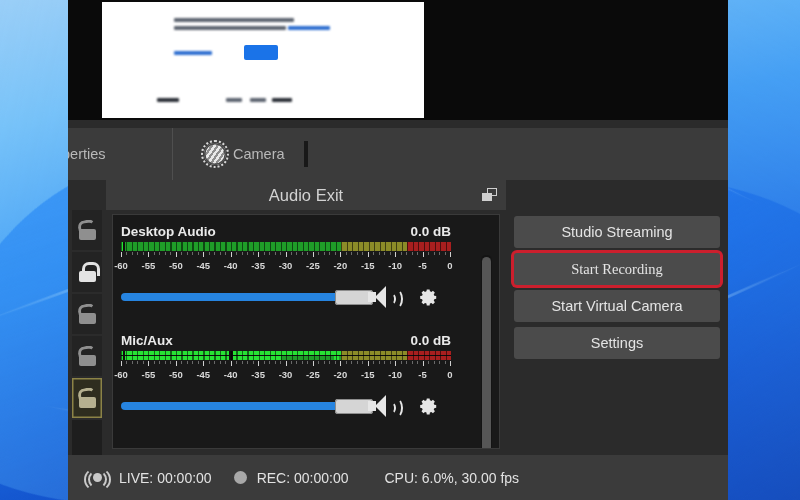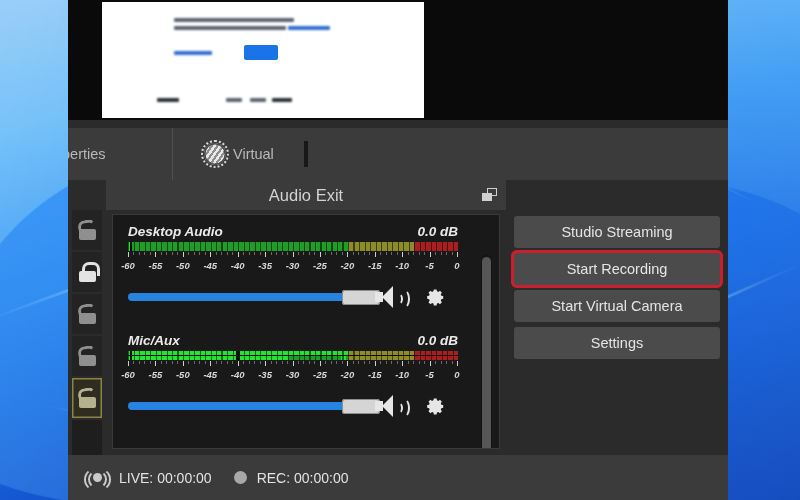--- a/index.html
+++ b/index.html
@@ -94,21 +94,21 @@
   .popicon .pb{position:absolute;width:10px;height:8px;box-sizing:border-box;
       border:1.6px solid #cfcfcf;background:#3b3b3b;}
   .popicon .pb1{right:0;top:0;}
   .popicon .pb2{left:0;bottom:0;background:#cfcfcf;border-color:#cfcfcf;}
   .title-pop{position:absolute;right:9px;top:8px;}
 
   
   .mixer{left:38px;top:180px;width:400px;height:275px;}
   .mixer-body{position:absolute;left:6px;top:34px;width:388px;height:235px;
       background:#191919;border:1px solid #3a3a3a;box-sizing:border-box;overflow:hidden;}
-  .track{position:absolute;left:15px;width:330px;font-style:italic;}
+  .track{position:absolute;left:8px;width:330px;}
   .tr-head{display:flex;justify-content:space-between;align-items:baseline;
       color:#eaeaea;font-size:13.5px;font-weight:bold;margin-bottom:3px;}
   .tr-db{font-size:13.5px;font-weight:bold;color:#eaeaea;}
   .meter{position:relative;width:330px;height:9px;background:#0d0d0d;margin-bottom:1px;}
   .meter .seg{position:absolute;top:0;height:9px;}
   .meter.two .seg{height:4px;}
   .meter.two .seg.lo{top:0;}
   .meter.two .seg.hi{top:5px;}
   .mgrid{position:absolute;left:0;top:0;width:330px;height:9px;
      background-image:repeating-linear-gradient(90deg,rgba(0,0,0,.55) 0 1px,rgba(0,0,0,0) 1px 5.5px);}
@@ -134,21 +134,21 @@
   .gear{position:relative;width:26px;height:26px;margin-left:13px;}
   .mixer-scroll{position:absolute;right:7px;top:40px;width:11px;height:222px;background:#141414;border-radius:5px;}
   .mixer-scroll i{position:absolute;left:1px;top:2px;width:9px;height:214px;background:#565656;border-radius:5px;display:block;}
 
   
   .controls{left:438px;top:180px;width:222px;height:275px;}
   .ctl-list{position:absolute;left:8px;top:36px;width:206px;}
   .ctl-btn{height:32px;margin-bottom:5px;background:#4b4b4b;border-radius:3px;
       display:flex;align-items:center;justify-content:center;color:#e4e4e4;font-size:14.5px;
       box-sizing:border-box;}
-  .ctl-btn.hl{box-shadow:0 0 0 3px #cc1f2d;}
+  .ctl-btn.hl{box-shadow:0 0 0 3px #cc1f2d;font-family:Liberation Serif, serif;}
 
   
   .status{position:absolute;left:0;top:455px;width:660px;height:45px;background:#3b3b3b;
       display:flex;align-items:center;color:#e2e2e2;font-size:14px;}
   .st-live-ic{position:relative;width:26px;height:20px;margin-left:16px;margin-right:9px;}
   .st-live-ic .dot{position:absolute;left:9px;top:5px;width:9px;height:9px;border-radius:50%;background:#c9c9c9;}
   .st-live-ic .arc{position:absolute;border:2px solid #c9c9c9;border-radius:50%;
       border-top-color:transparent;border-bottom-color:transparent;}
   .st-live-ic .a1{left:4px;top:2px;width:15px;height:15px;}
   .st-live-ic .a2{left:0px;top:-1px;width:23px;height:21px;}
@@ -188,21 +188,21 @@
       </div>
     </div>
 
     <div class="toolbar">
       <div class="tb-div"></div>
       <div class="tb-item tb-properties">
         <span>perties</span>
       </div>
       <div class="tb-item tb-filters">
         <span class="filters-ic"></span>
-        <span>Virtual</span>
+        <span>Camera</span>
       </div>
       <div class="tb-caret"></div>
     </div>
 
     <div class="rail-head">
       <span class="popicon rail-popicon">
         <span class="pb pb1"></span><span class="pb pb2"></span>
       </span>
     </div>
     <div class="rail">
@@ -503,16 +503,17 @@
 
     <div class="status">
       <span class="st-live-ic">
         <span class="arc a2"></span>
           <span class="arc a1"></span>
           <span class="dot"></span>
       </span>
       <span>LIVE: 00:00:00</span>
       <span class="st-rec-dot"></span>
       <span>REC: 00:00:00</span>
+      <span class="st-cpu">CPU: 6.0%, 30.00 fps</span>
     </div>
 
   </div>
 </div>
 
 </body></html>

